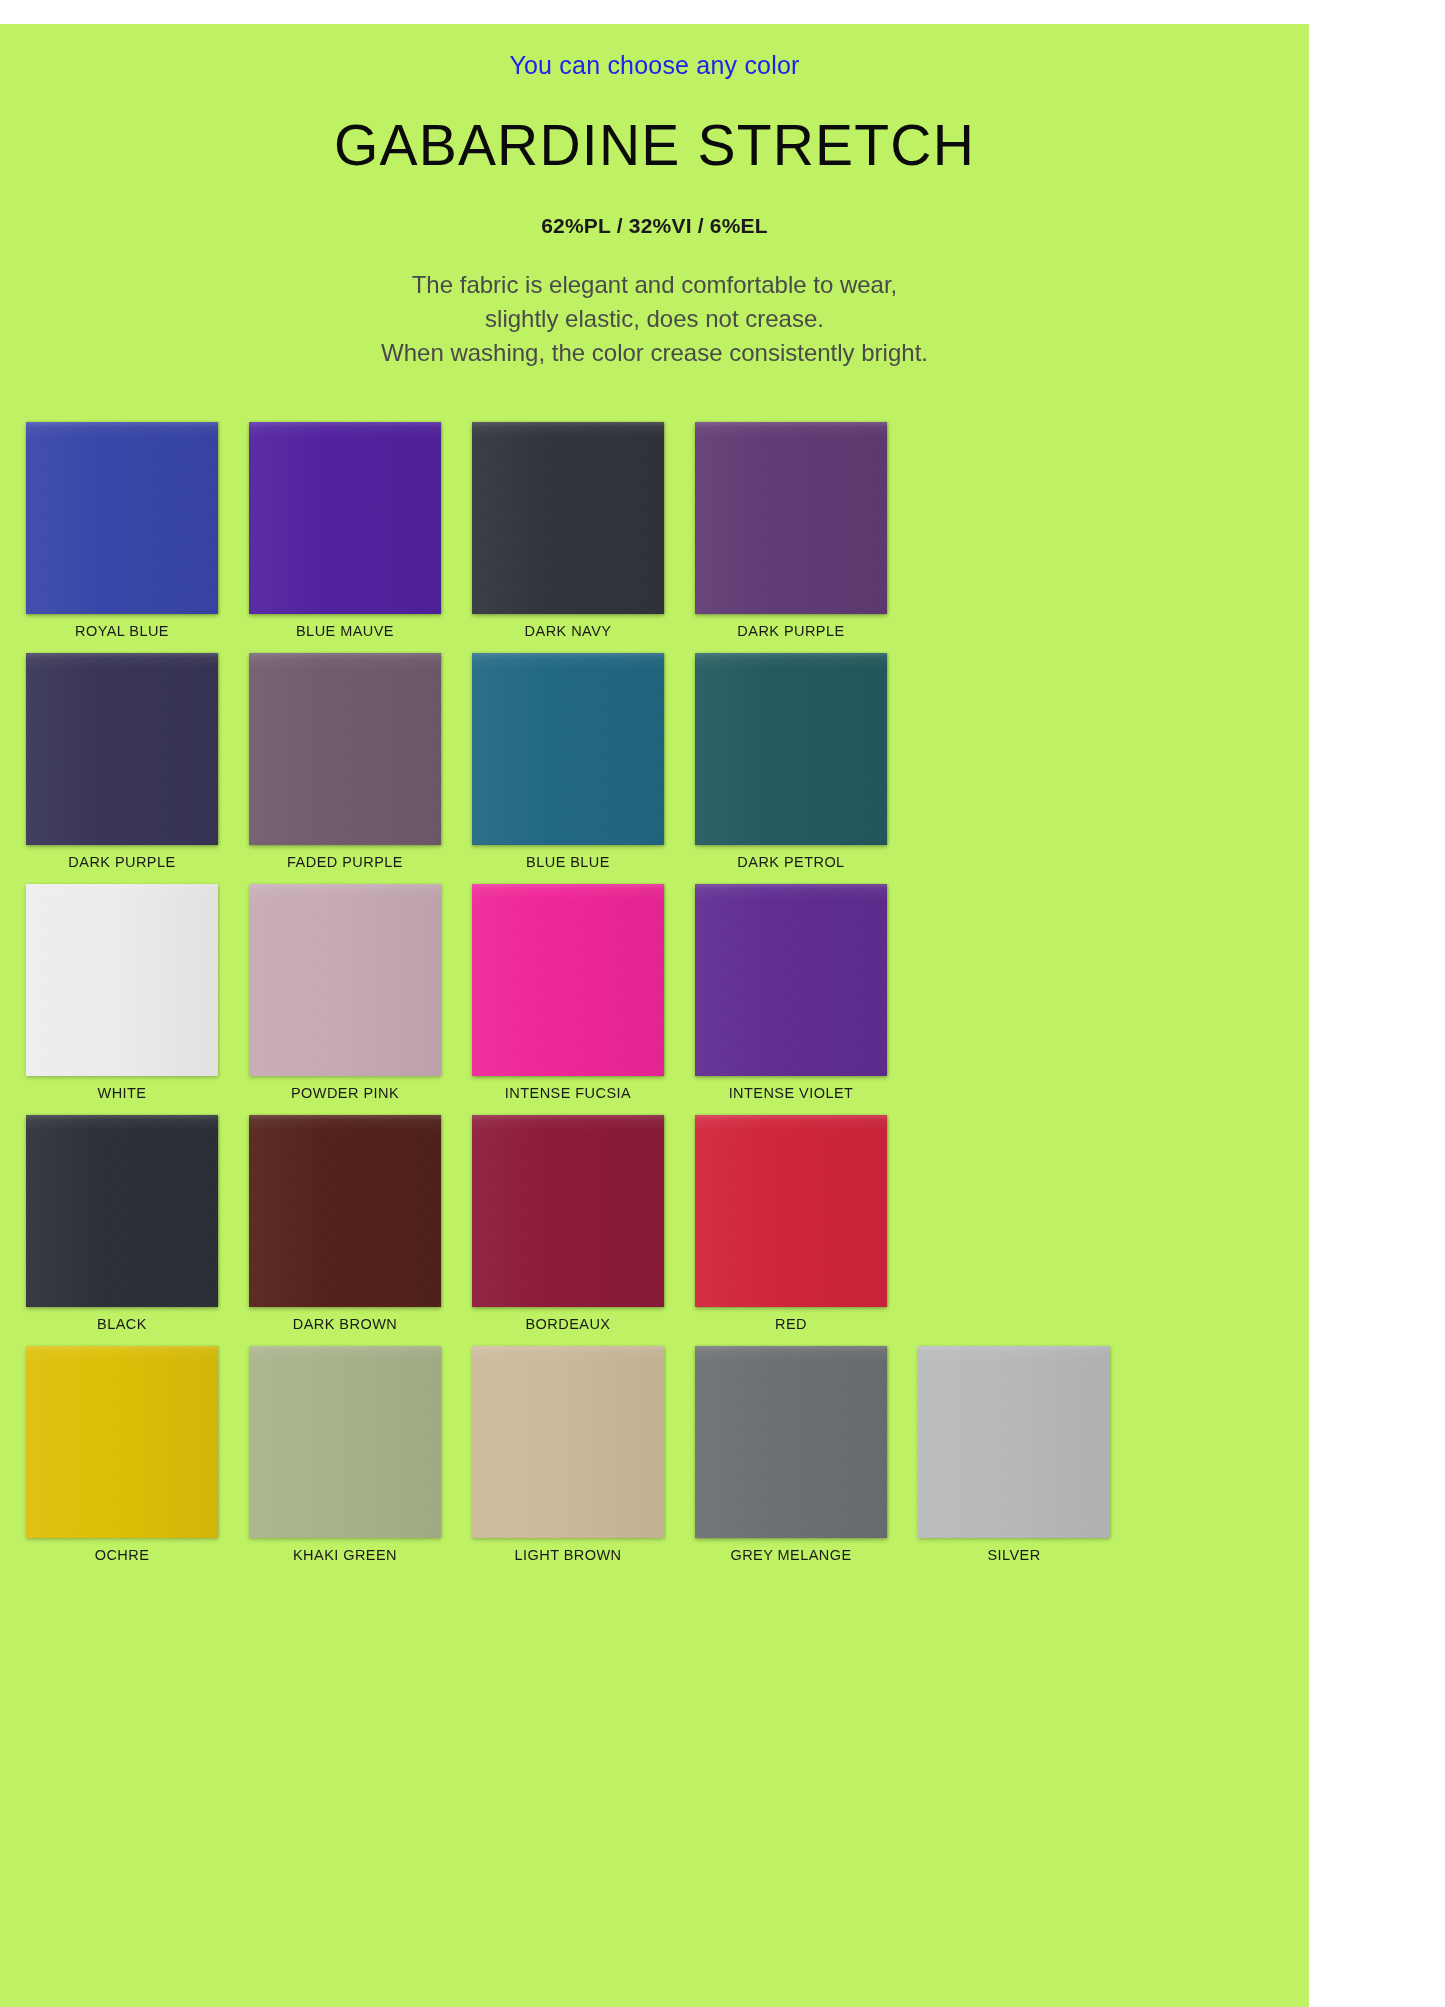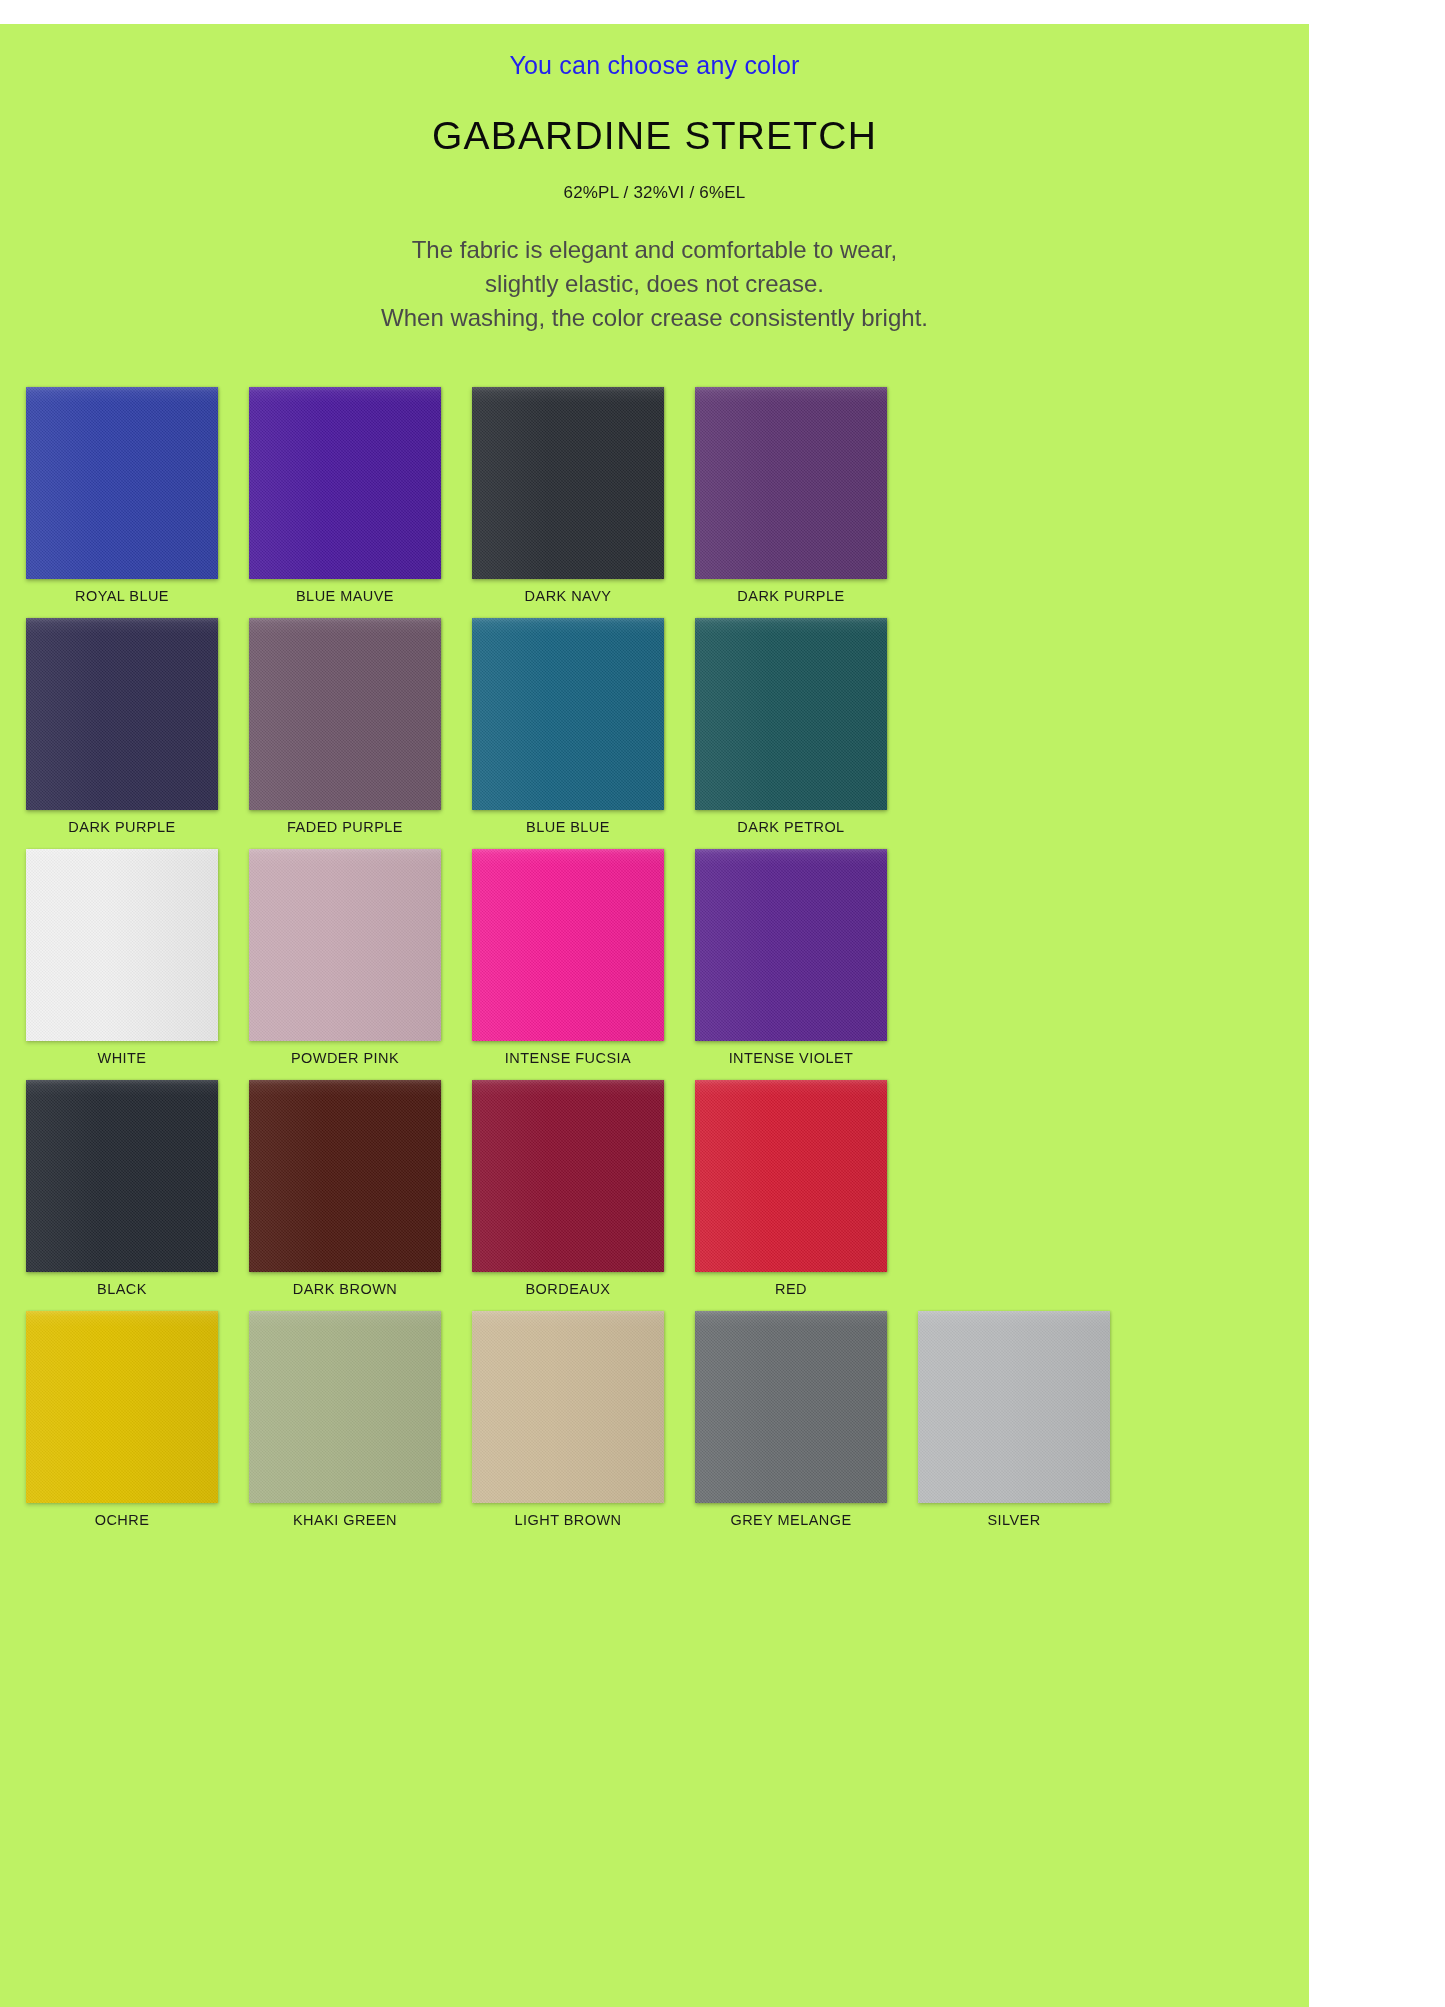--- a/index.html
+++ b/index.html
@@ -24,30 +24,30 @@
   .tagline {
     color: #2222ee;
     font-size: 25px;
     font-weight: 400;
     letter-spacing: 0.2px;
     line-height: 1.2;
   }
   .product-title {
     margin-top: 36px;
     color: #0b0b0b;
-    font-size: 39px;
+    font-size: 57px;
     font-weight: 400;
     letter-spacing: 1.2px;
     line-height: 1.05;
   }
   .composition {
     margin-top: 12px;
     color: #1a1a1a;
-    font-size: 17px;
-    font-weight: 400;
+    font-size: 21px;
+    font-weight: 700;
     letter-spacing: 0.2px;
   }
   .description {
     margin-top: 30px;
     color: #4a4a4a;
     font-size: 24px;
     line-height: 1.42;
     font-weight: 400;
   }
   .description div { white-space: nowrap; }

